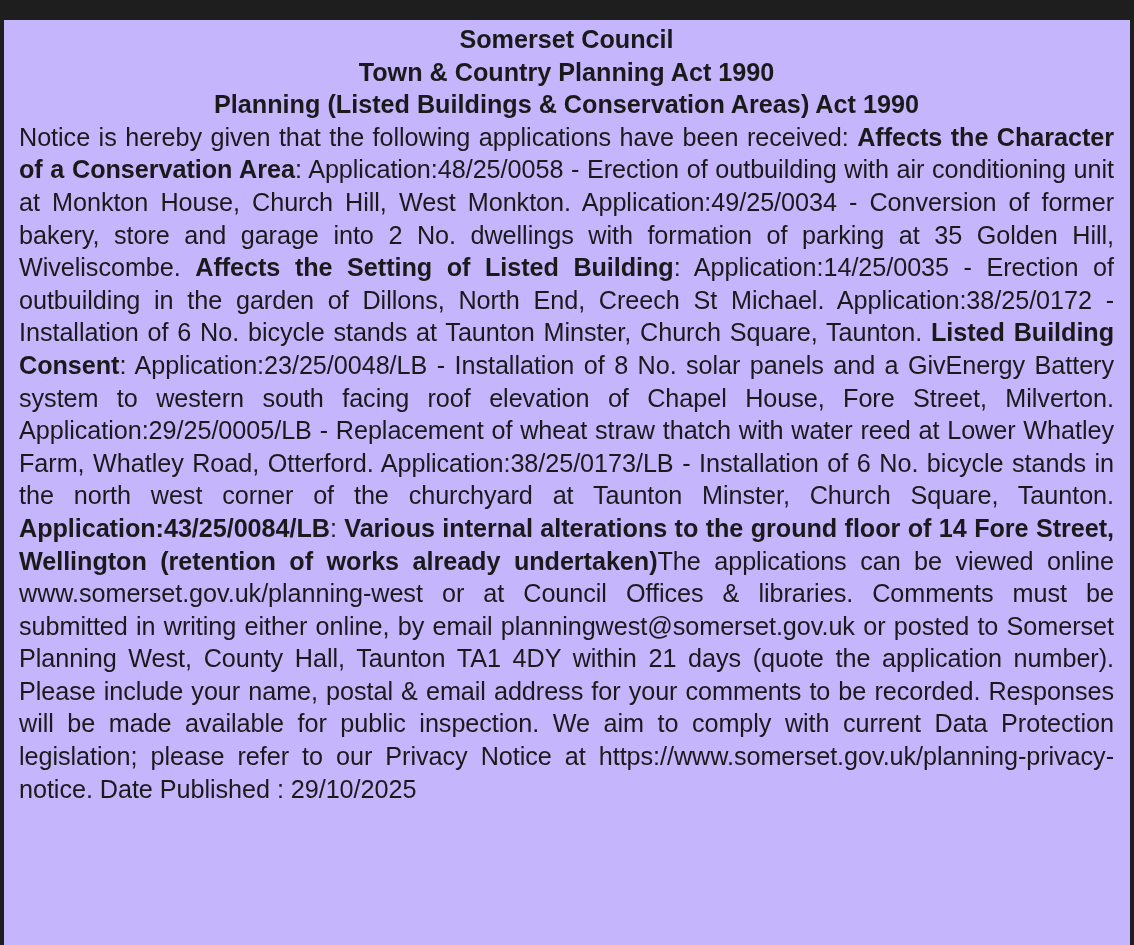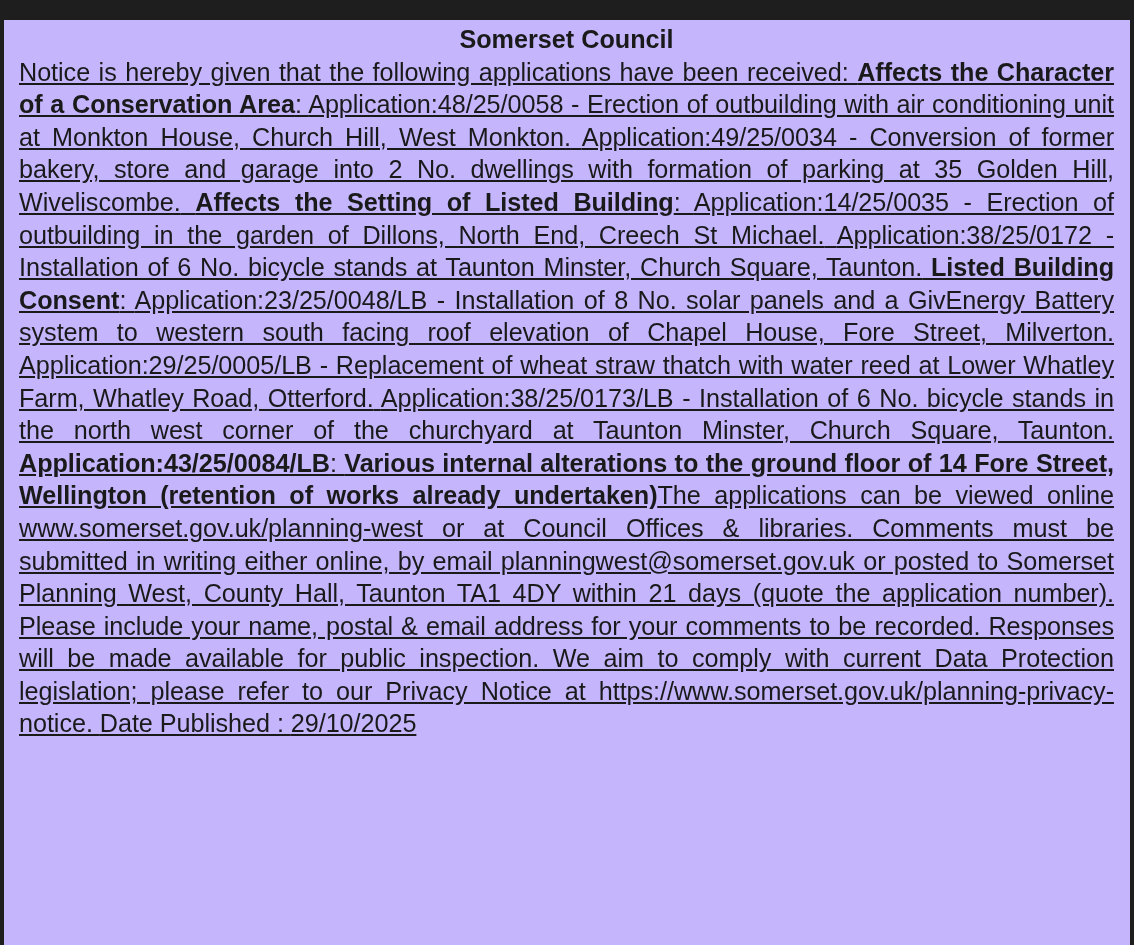--- a/index.html
+++ b/index.html
@@ -32,25 +32,26 @@
       font-weight: bold;
       margin: 0;
     }
     .heading div {
       white-space: nowrap;
     }
     .body {
       text-align: justify;
       margin: 0;
       letter-spacing: -0.05px;
-      text-decoration: underline;
     }
     .body b { font-weight: bold; }
   </style>
 </head>
 <body>
 
 <div class="notice">
   <div class="heading">
     <div>Somerset Council</div>
+    <div>Town &amp; Country Planning Act 1990</div>
+    <div>Planning (Listed Buildings &amp; Conservation Areas) Act 1990</div>
   </div>
   <p class="body"><span>Notice is hereby given that the following applications have been received: </span><b>Affects the Character of a Conservation Area</b><span>: </span><span>Application:48/25/0058 - Erection of outbuilding with air conditioning unit at Monkton House, Church Hill, West Monkton.</span> <span>Application:49/25/0034 - Conversion of former bakery, store and garage into 2 No. dwellings with formation of parking at 35 Golden Hill, Wiveliscombe.</span> <b>Affects the Setting of Listed Building</b><span>: </span><span>Application:14/25/0035 - Erection of outbuilding in the garden of Dillons, North End, Creech St Michael.</span> <span>Application:38/25/0172 - Installation of 6 No. bicycle stands at Taunton Minster, Church Square, Taunton.</span> <b>Listed Building Consent</b><span>: </span><span>Application:23/25/0048/LB - Installation of 8 No. solar panels and a GivEnergy Battery system to western south facing roof elevation of Chapel House, Fore Street, Milverton.</span> <span>Application:29/25/0005/LB - Replacement of wheat straw thatch with water reed at Lower Whatley Farm, Whatley Road, Otterford.</span> <span>Application:38/25/0173/LB - Installation of 6 No. bicycle stands in the north west corner of the churchyard at Taunton Minster, Church Square, Taunton.</span> <b>Application:43/25/0084/LB</b><span>: </span><b>Various internal alterations to the ground floor of 14 Fore Street, Wellington (retention of works already undertaken)</b><span>The applications can be viewed online www.somerset.gov.uk/planning-west or at Council Offices &amp; libraries. Comments must be submitted in writing either online, by email planningwest@somerset.gov.uk or posted to Somerset Planning West, County Hall, Taunton TA1 4DY within 21 days (quote the application number).  Please include your name, postal &amp; email address for your comments to be recorded.  Responses will be made available for public inspection.  We aim to comply with current Data Protection legislation; please refer to our Privacy Notice at https://www.somerset.gov.uk/planning-privacy-notice. </span><span>Date Published : </span><span>29/10/2025</span></p>
 </div>
 
 </body></html>

